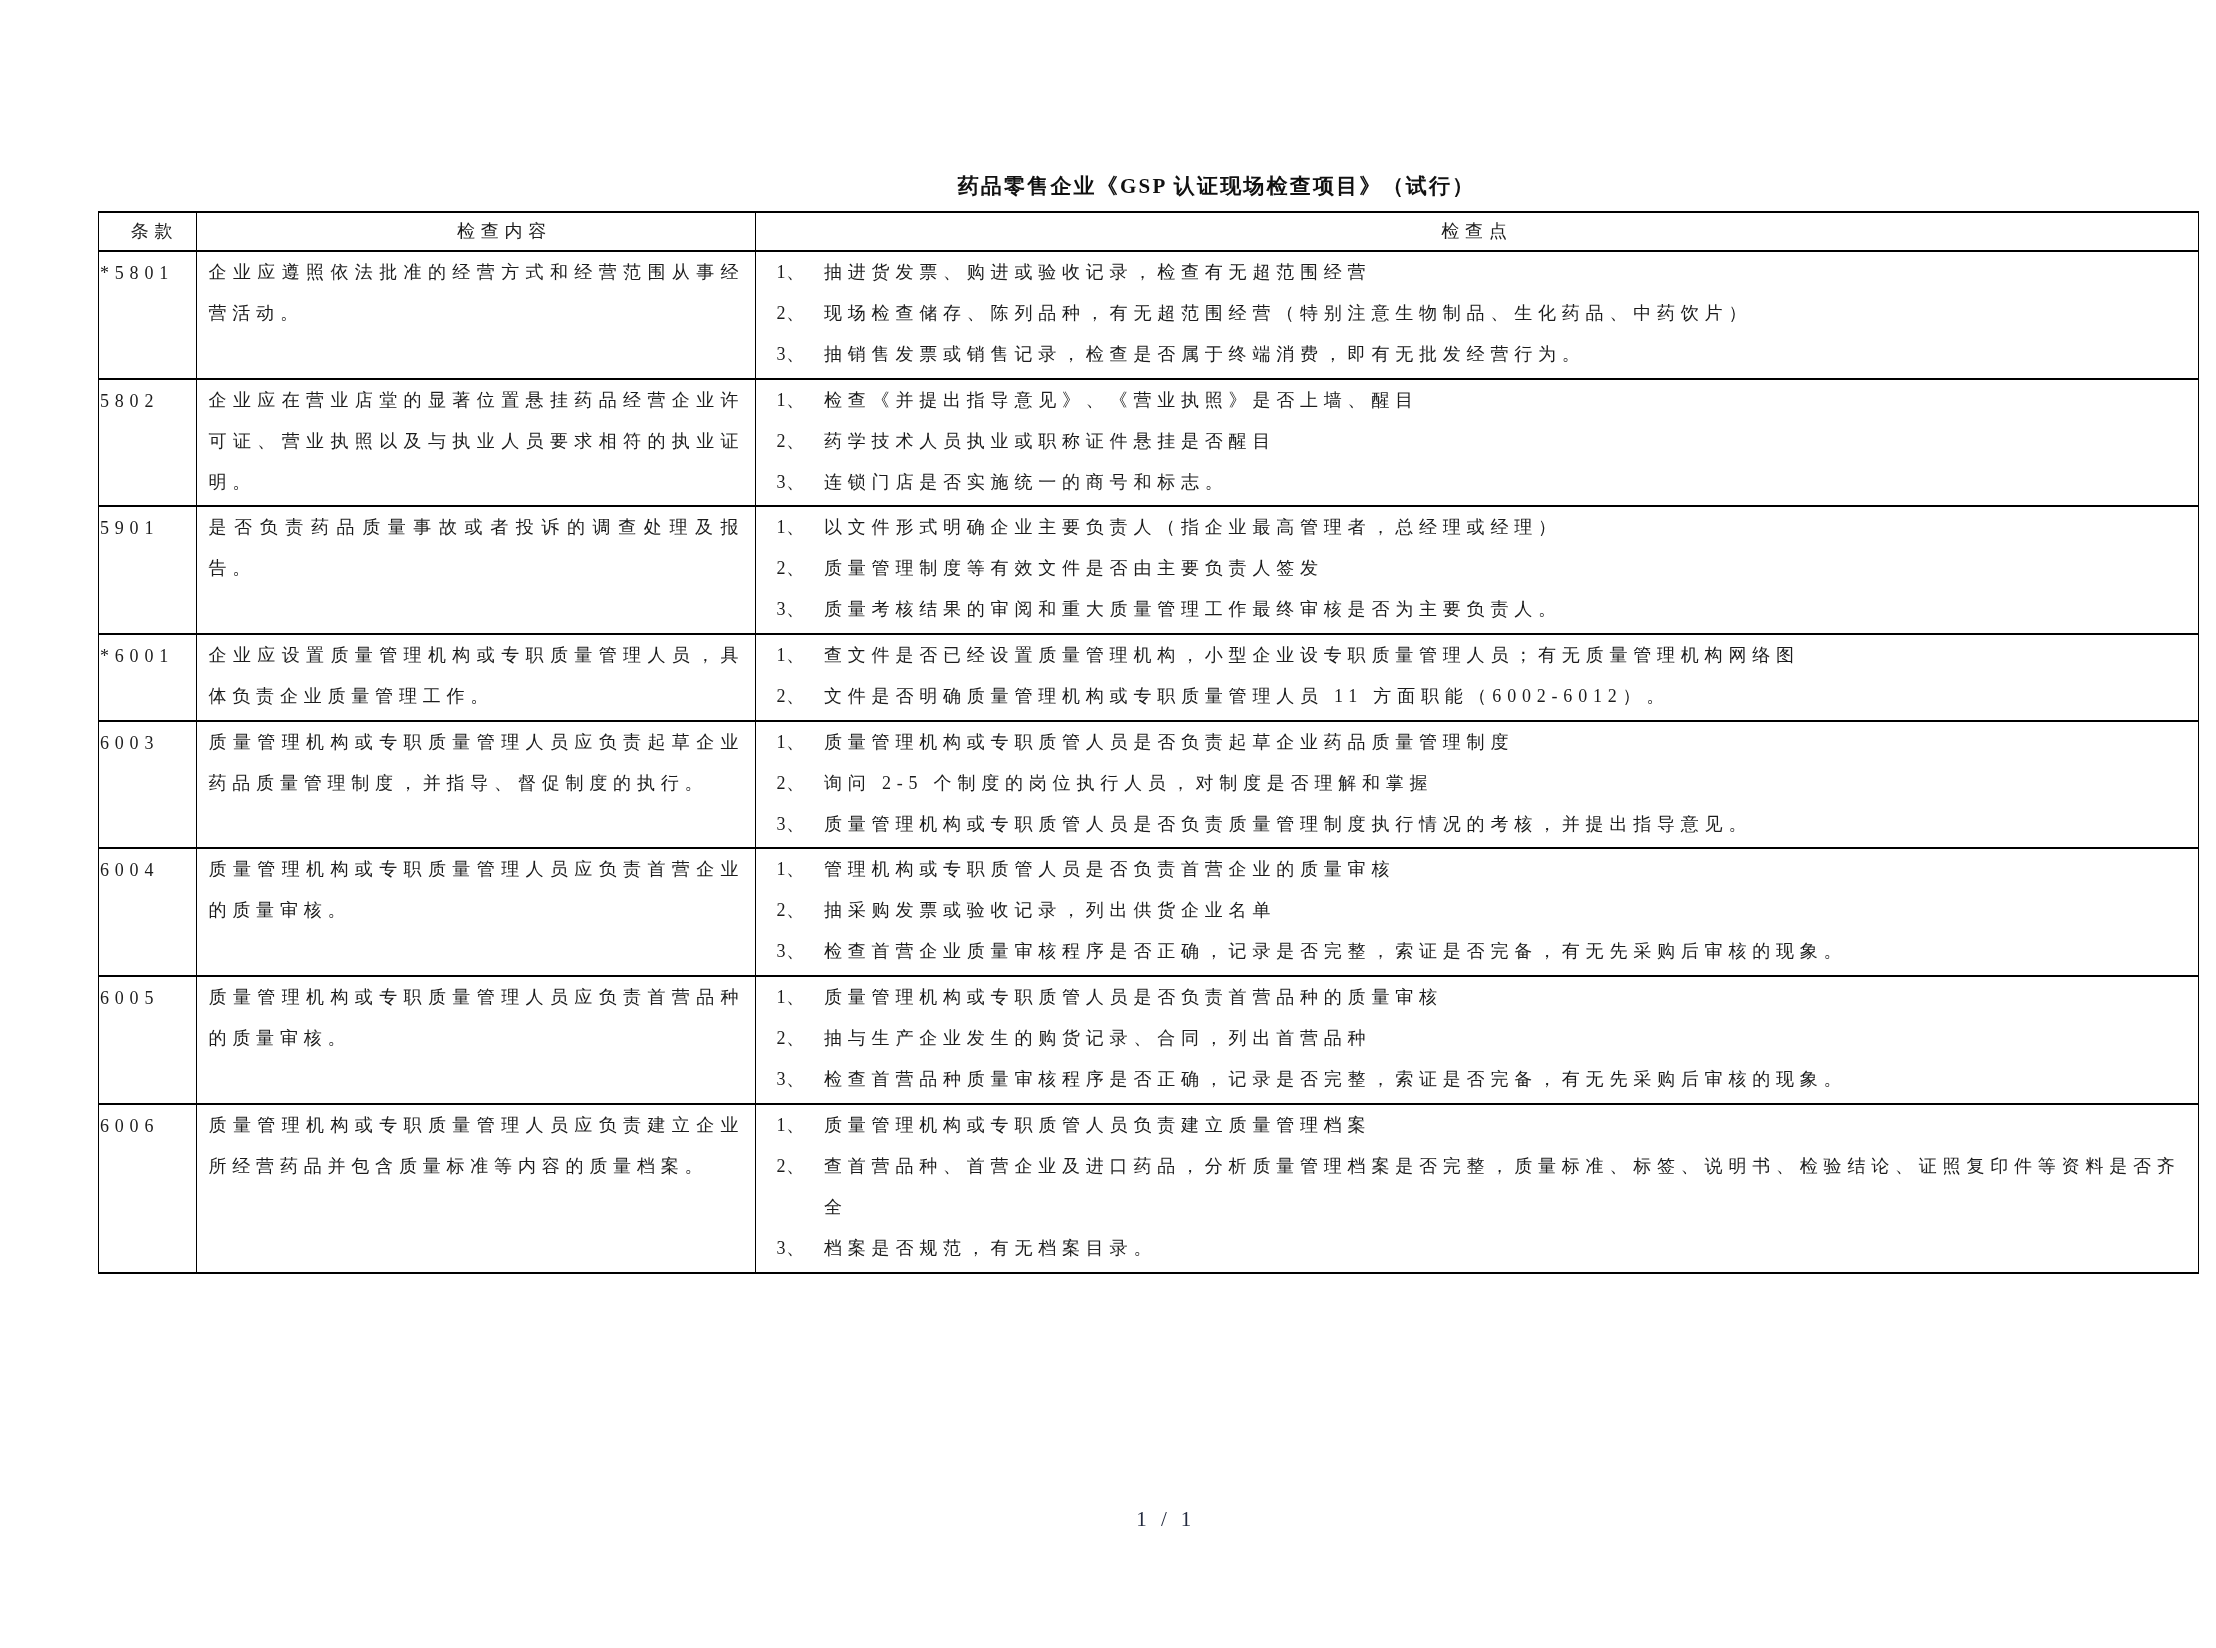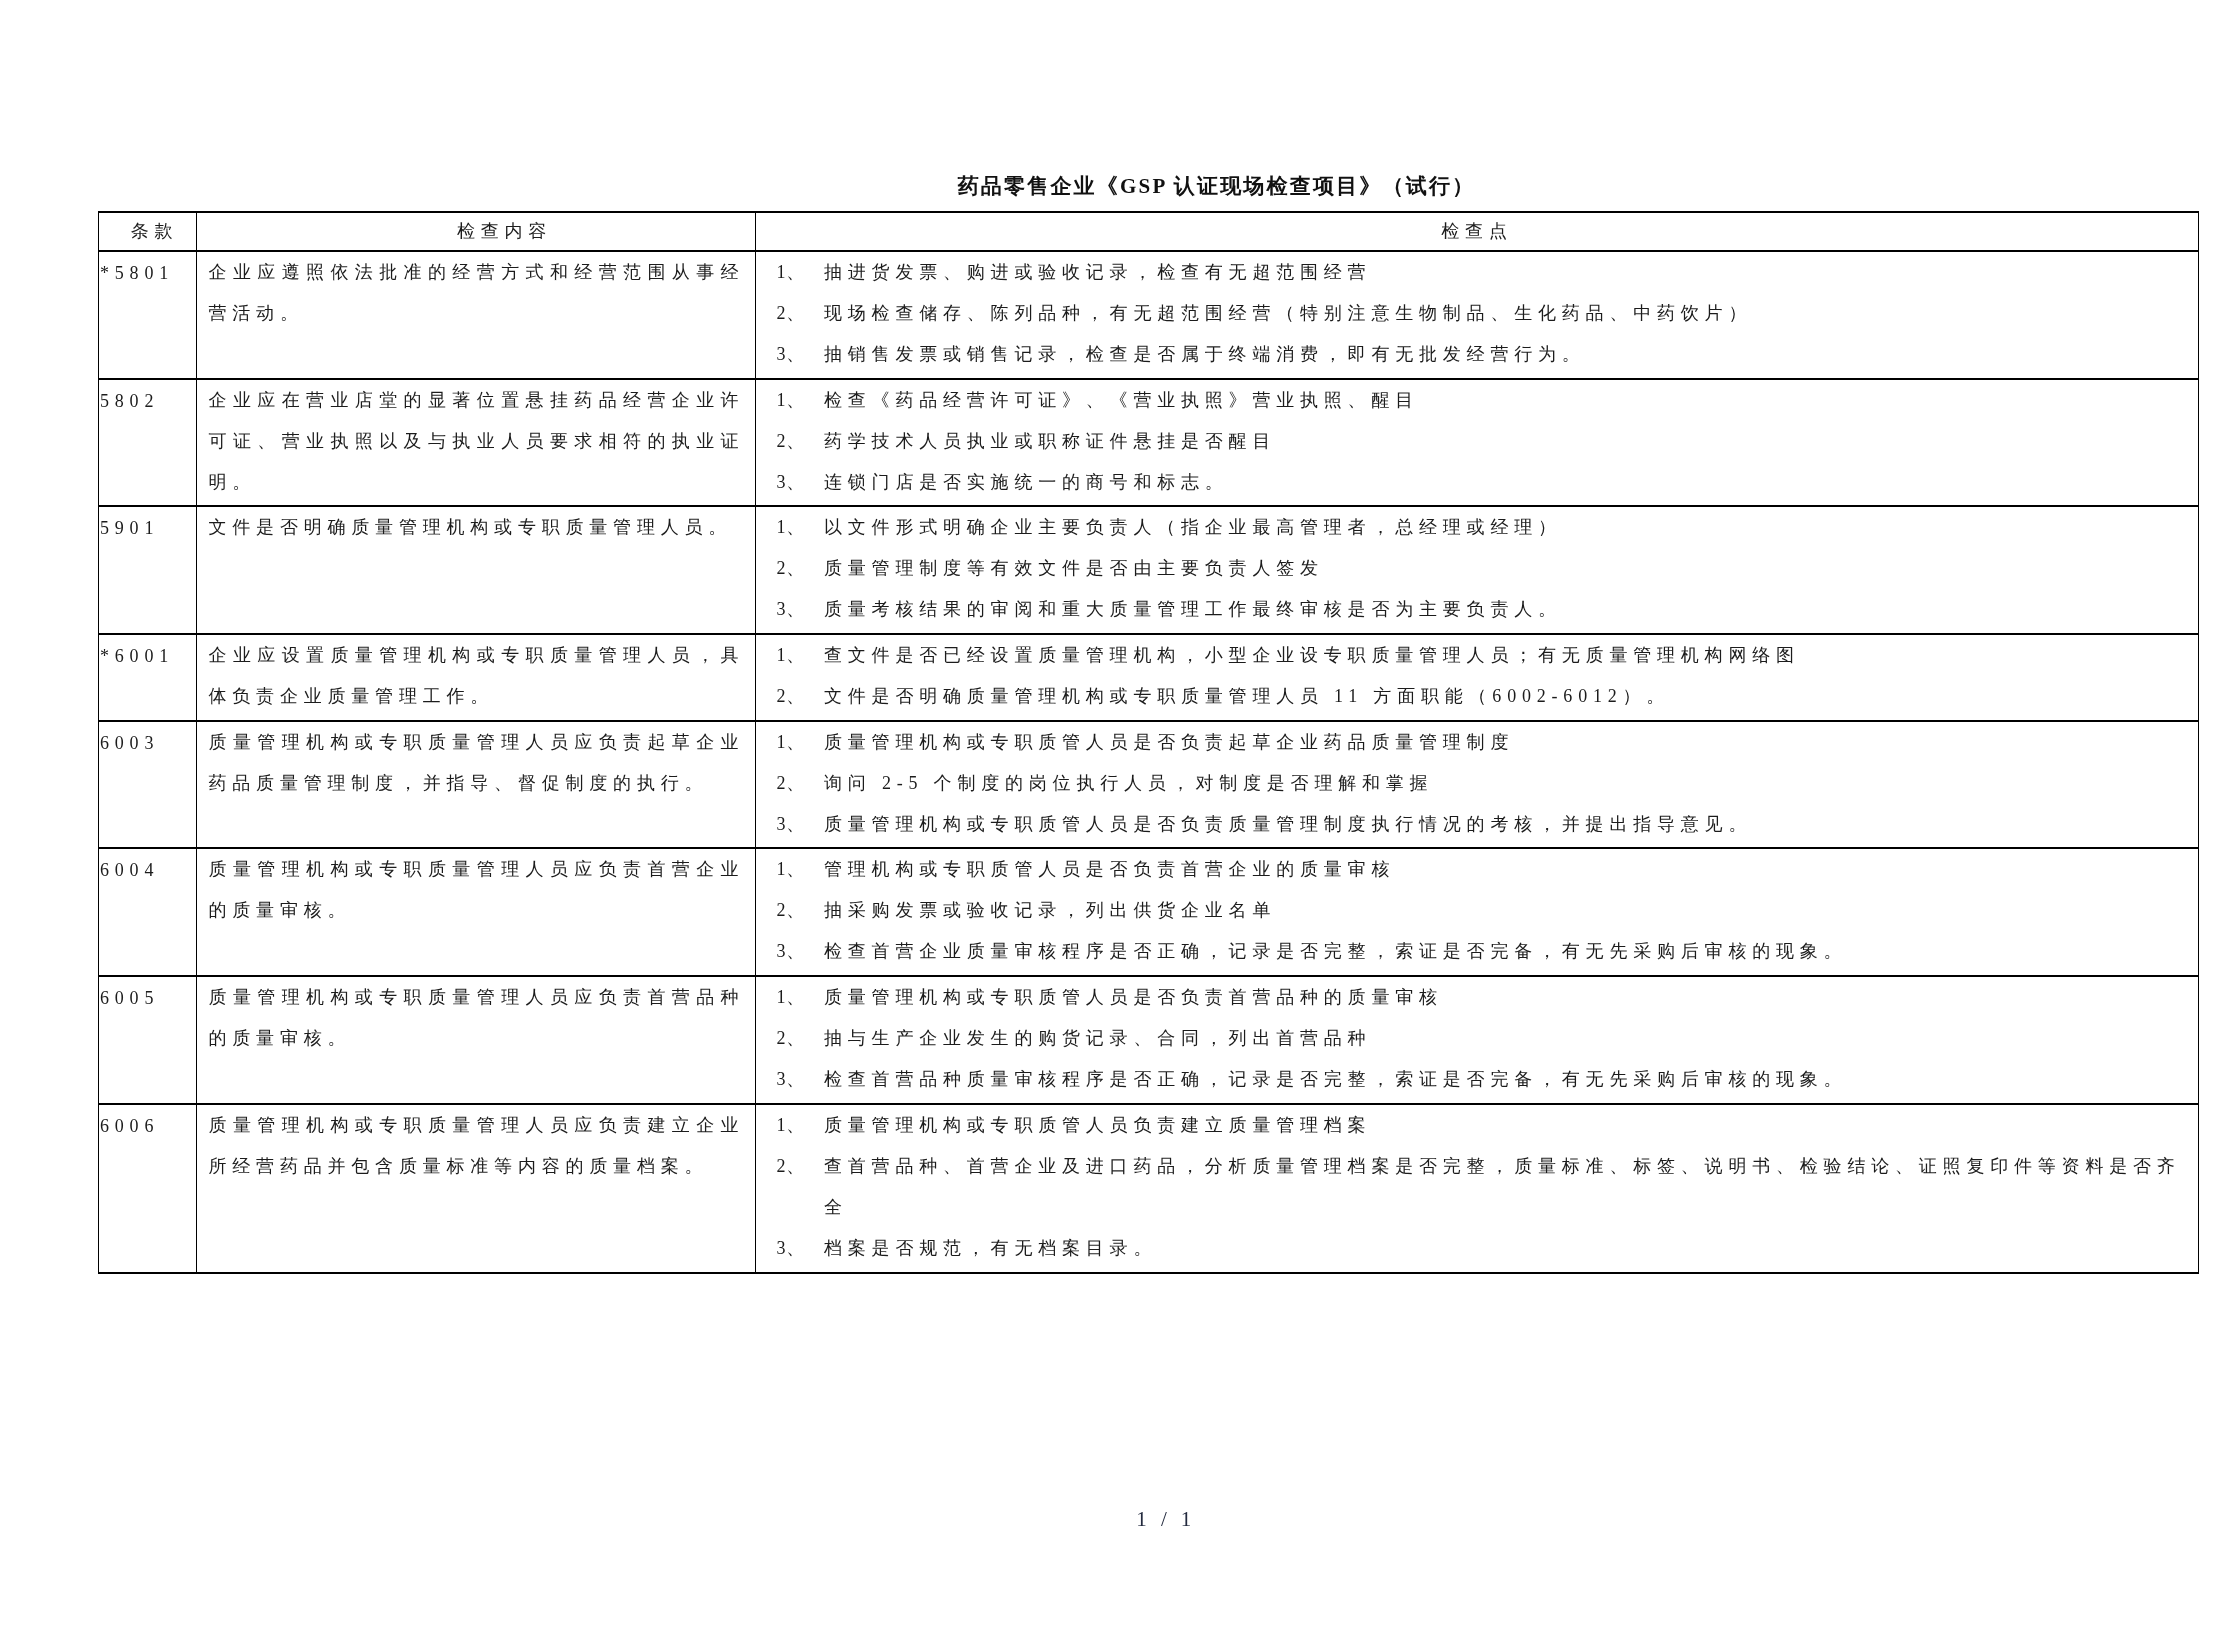--- a/index.html
+++ b/index.html
@@ -112,28 +112,28 @@
         <td class="points">
           <div class="point"><span class="num">1、</span><span class="txt">抽进货发票、购进或验收记录，检查有无超范围经营</span></div>
           <div class="point"><span class="num">2、</span><span class="txt">现场检查储存、陈列品种，有无超范围经营（特别注意生物制品、生化药品、中药饮片）</span></div>
           <div class="point"><span class="num">3、</span><span class="txt">抽销售发票或销售记录，检查是否属于终端消费，即有无批发经营行为。</span></div>
         </td>
       </tr>
       <tr>
         <td class="clause">5802</td>
         <td class="content">企业应在营业店堂的显著位置悬挂药品经营企业许可证、营业执照以及与执业人员要求相符的执业证明。</td>
         <td class="points">
-          <div class="point"><span class="num">1、</span><span class="txt">检查《药品经营许可证》、《营业执照》营业执照、醒目</span></div>
+          <div class="point"><span class="num">1、</span><span class="txt">检查《并提出指导意见》、《营业执照》是否上墙、醒目</span></div>
           <div class="point"><span class="num">2、</span><span class="txt">药学技术人员执业或职称证件悬挂是否醒目</span></div>
           <div class="point"><span class="num">3、</span><span class="txt">连锁门店是否实施统一的商号和标志。</span></div>
         </td>
       </tr>
       <tr>
         <td class="clause">5901</td>
-        <td class="content">文件是否明确质量管理机构或专职质量管理人员。</td>
+        <td class="content">是否负责药品质量事故或者投诉的调查处理及报告。</td>
         <td class="points">
           <div class="point"><span class="num">1、</span><span class="txt">以文件形式明确企业主要负责人（指企业最高管理者，总经理或经理）</span></div>
           <div class="point"><span class="num">2、</span><span class="txt">质量管理制度等有效文件是否由主要负责人签发</span></div>
           <div class="point"><span class="num">3、</span><span class="txt">质量考核结果的审阅和重大质量管理工作最终审核是否为主要负责人。</span></div>
         </td>
       </tr>
       <tr>
         <td class="clause">*6001</td>
         <td class="content">企业应设置质量管理机构或专职质量管理人员，具体负责企业质量管理工作。</td>
         <td class="points">

